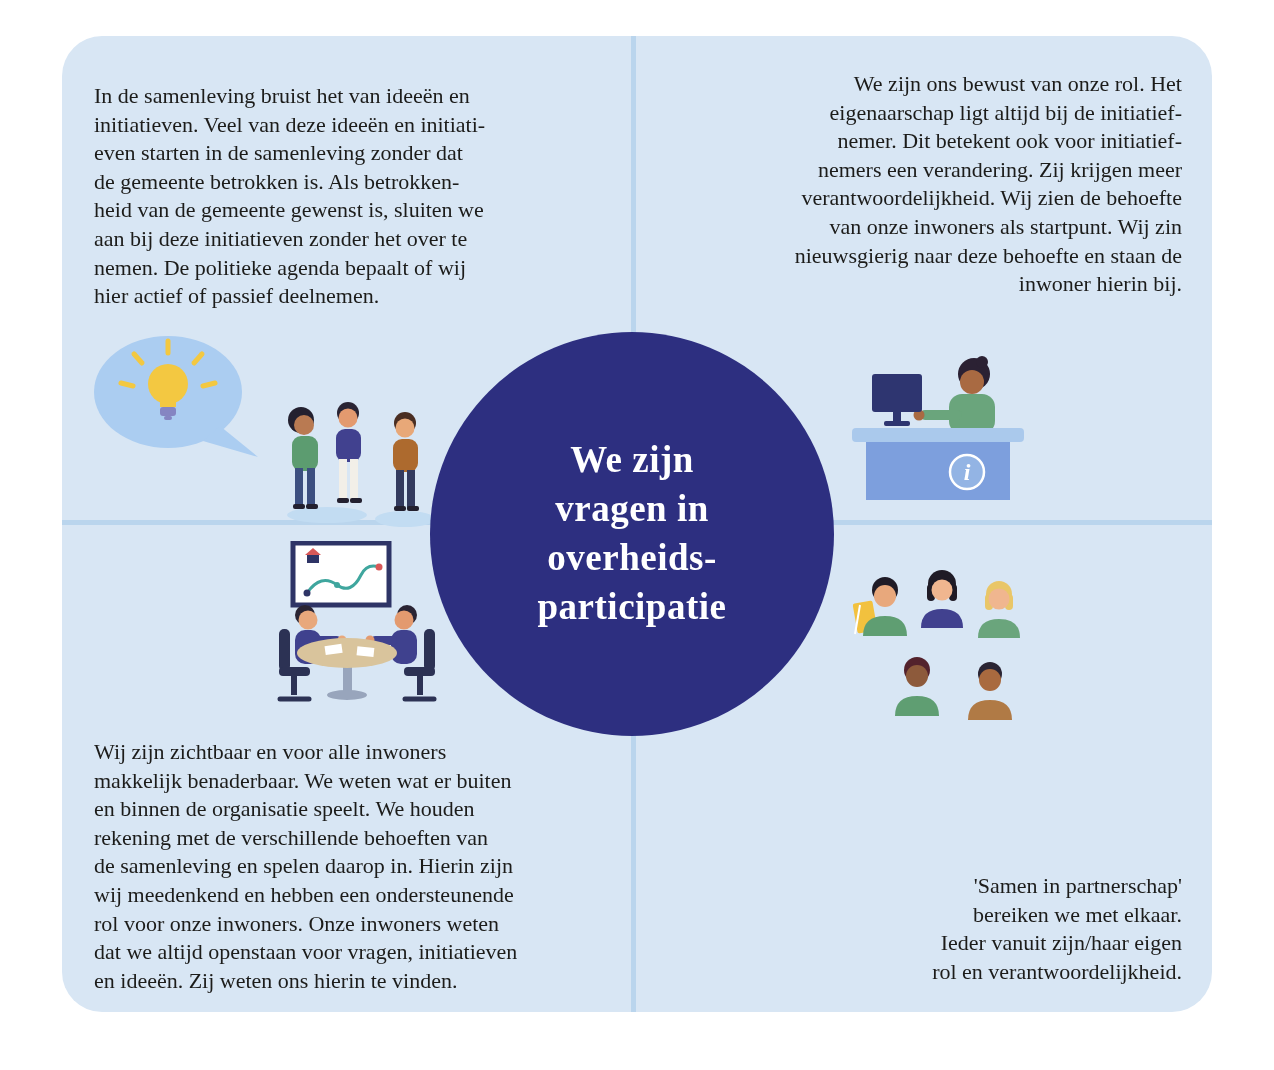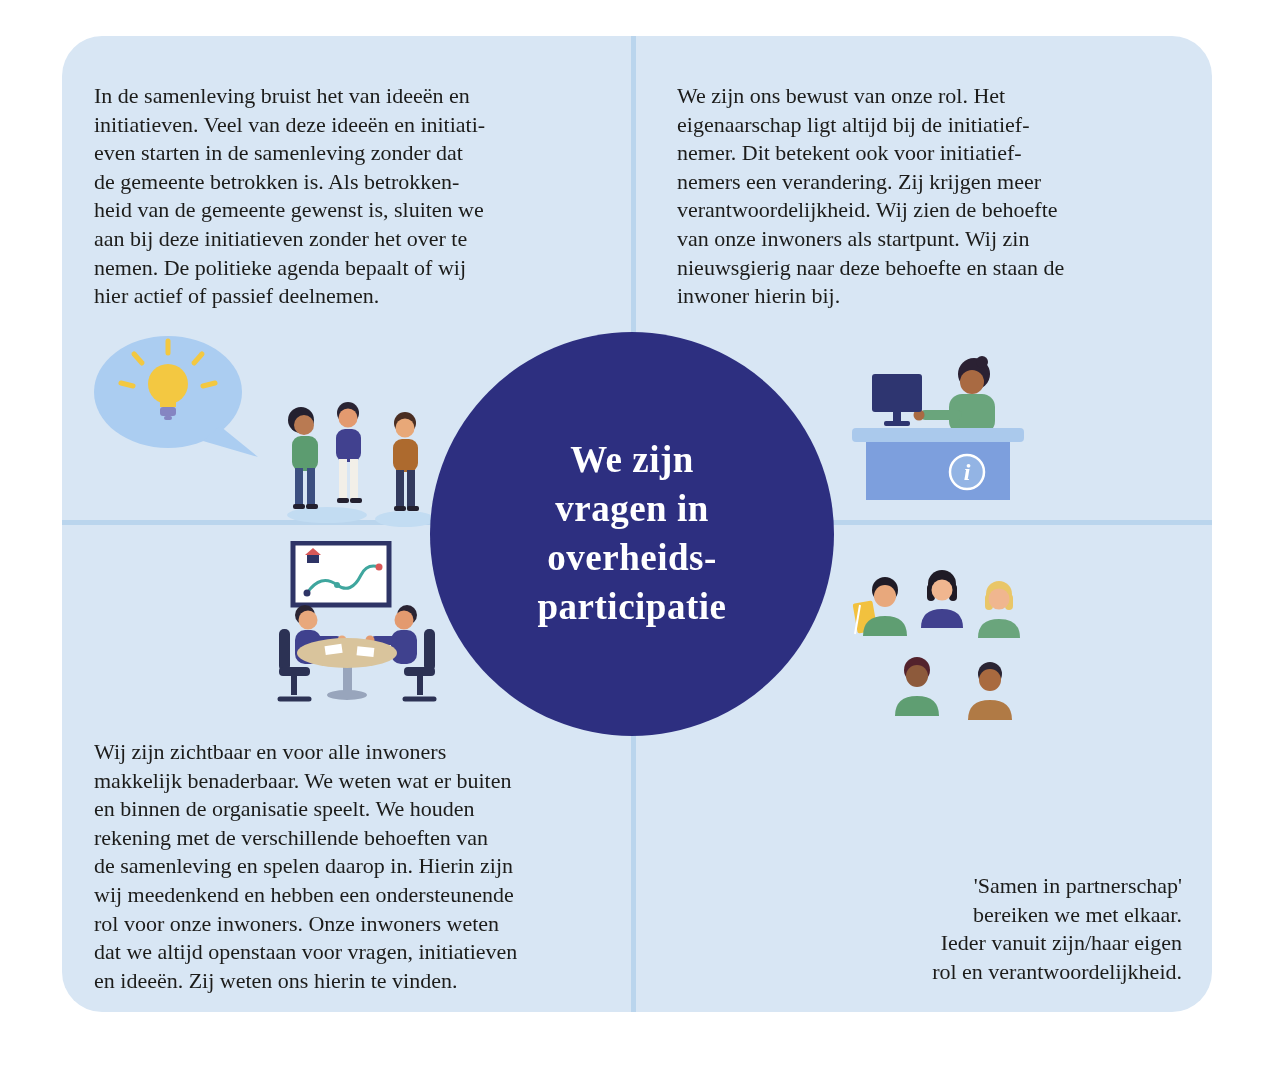--- a/index.html
+++ b/index.html
@@ -24,21 +24,21 @@
 
   .qtext {
     position: absolute;
     color: #1c1c1a;
     font-size: 22px;
     line-height: 1.3;
     white-space: pre-line;
     z-index: 2;
   }
   .q-tl { left: 32px;  top: 46px;  width: 505px; text-align: left; }
-  .q-tr { right: 30px; top: 46px;  width: 505px; text-align: left; }
+  .q-tr { right: 30px; top: 34px;  width: 505px; text-align: right; }
   .q-bl { left: 32px;  top: 702px; width: 565px; text-align: left; }
   .q-br { right: 30px; top: 836px; width: 430px; text-align: right; }
 
   .center-circle {
     position: absolute;
     left: 368px; top: 296px;
     width: 404px; height: 404px;
     border-radius: 50%;
     background: #2d2f80;
     display: flex; align-items: center; justify-content: center;

